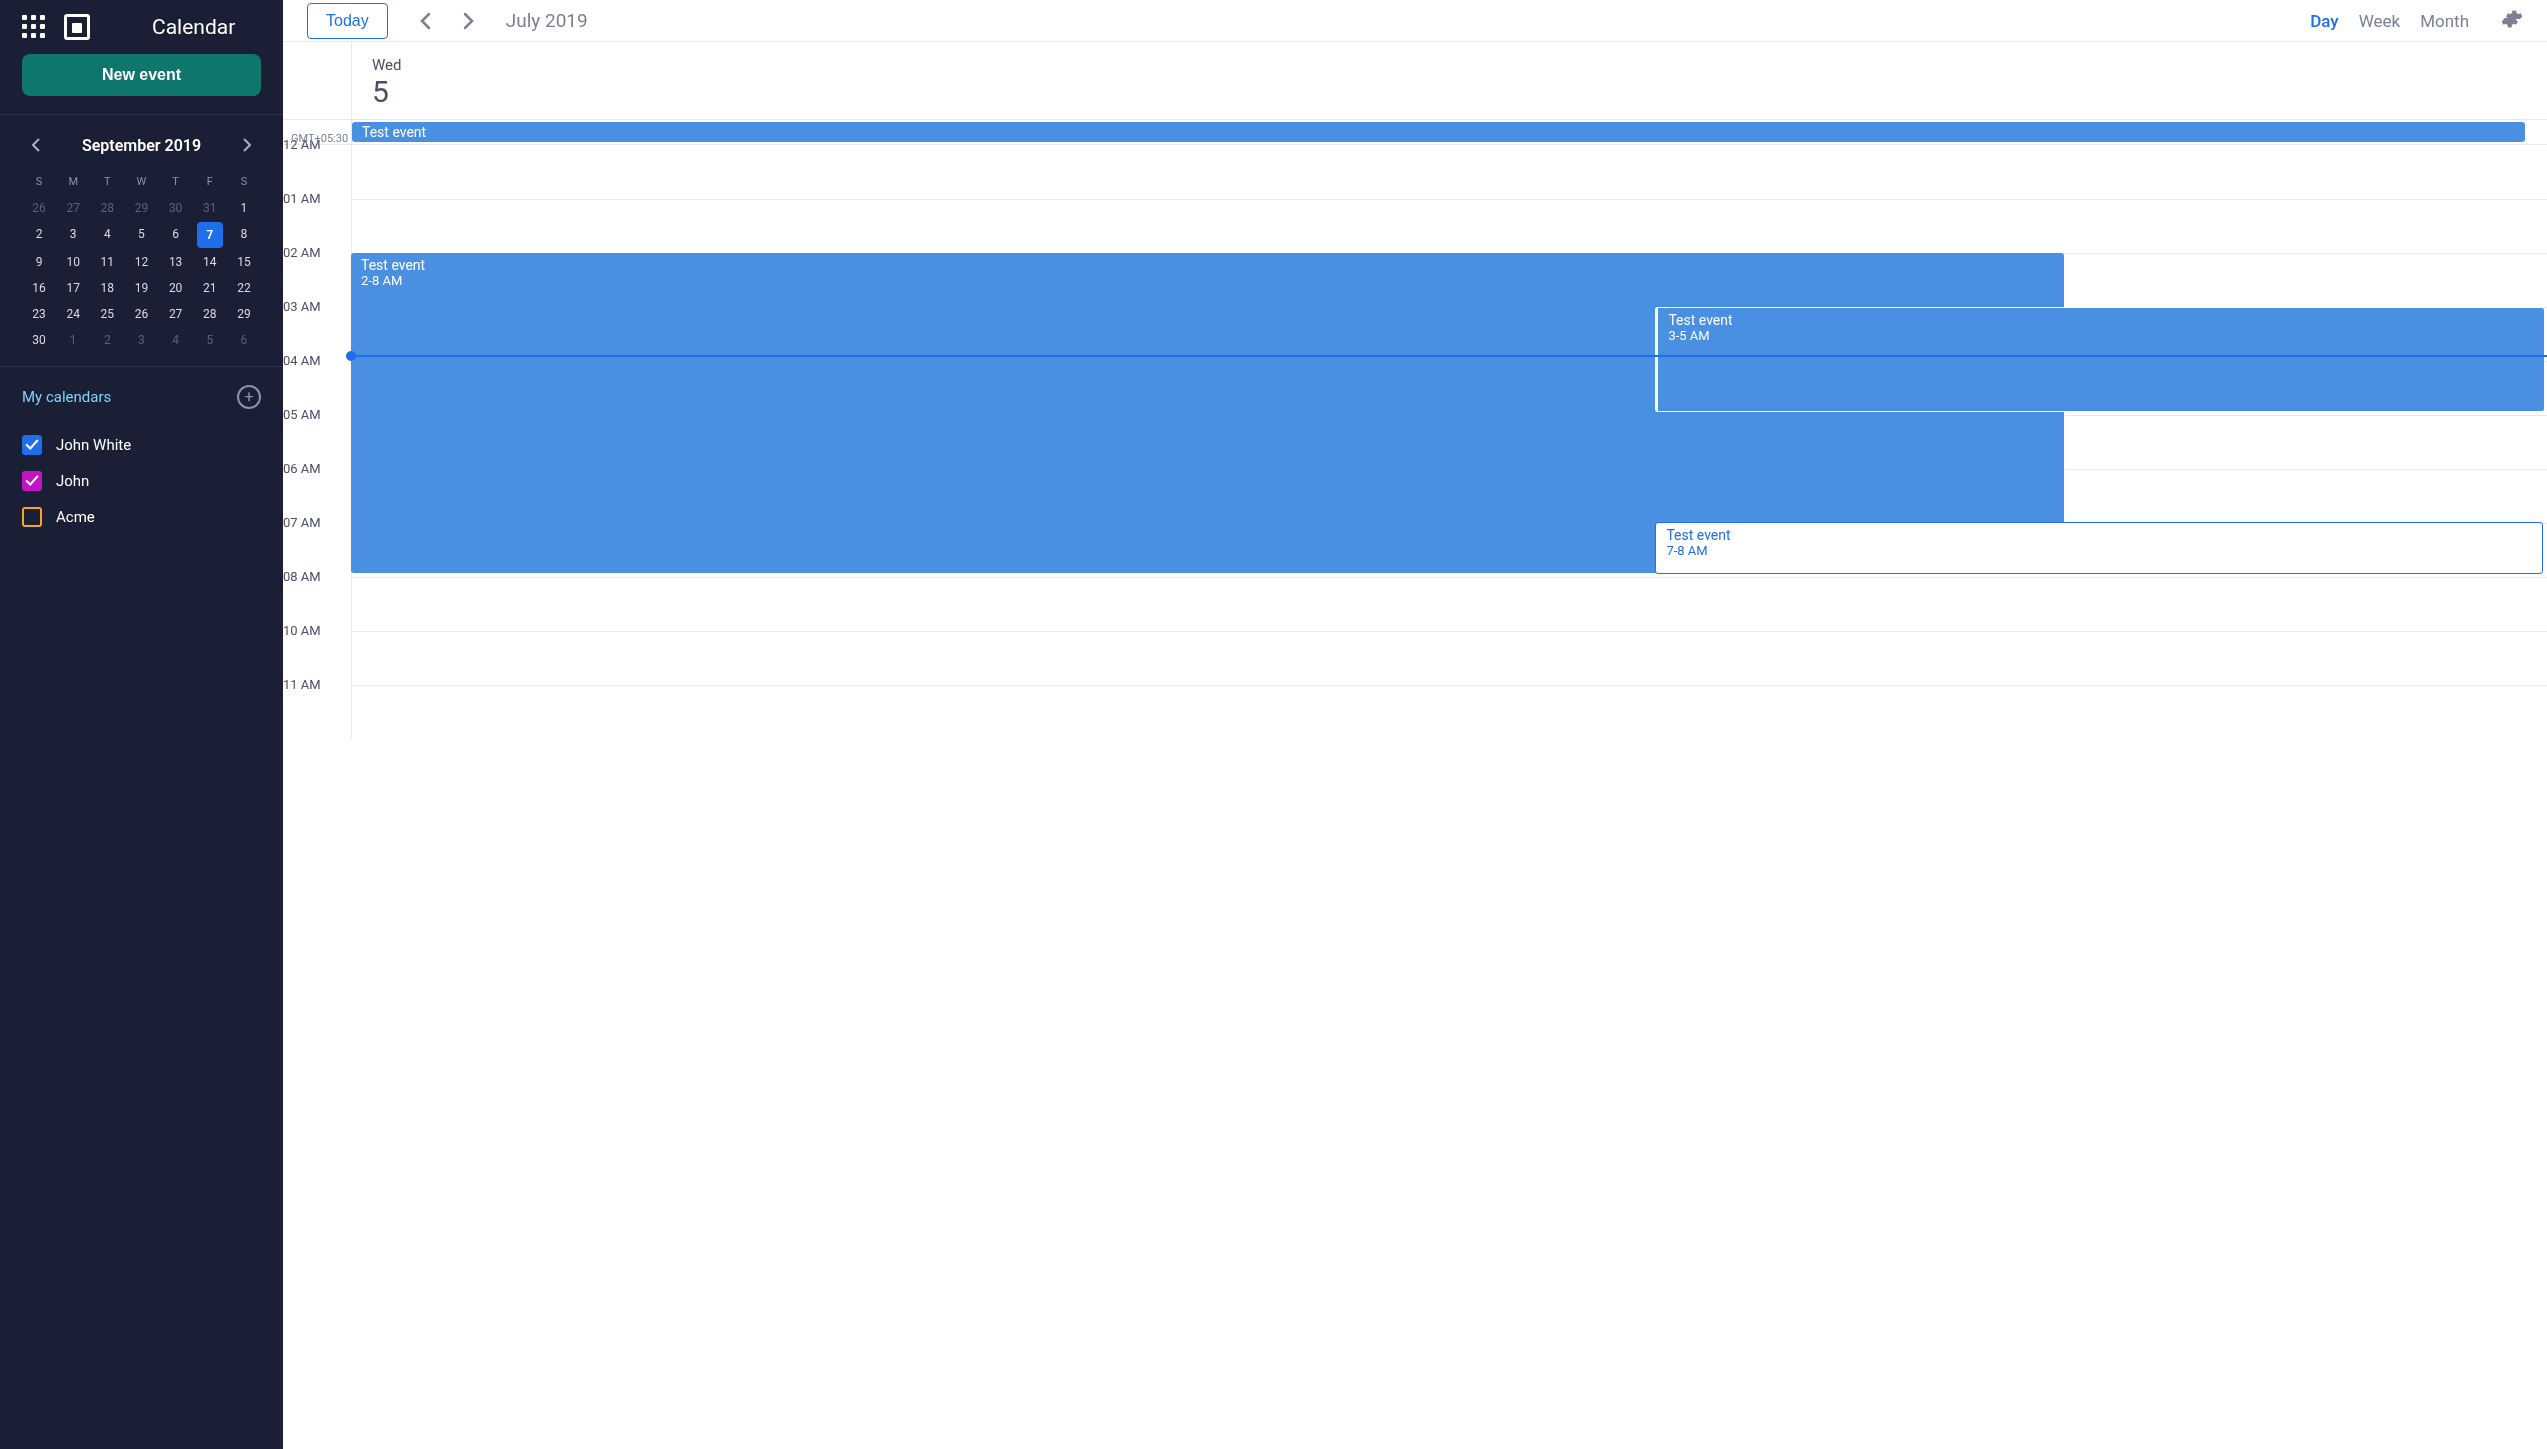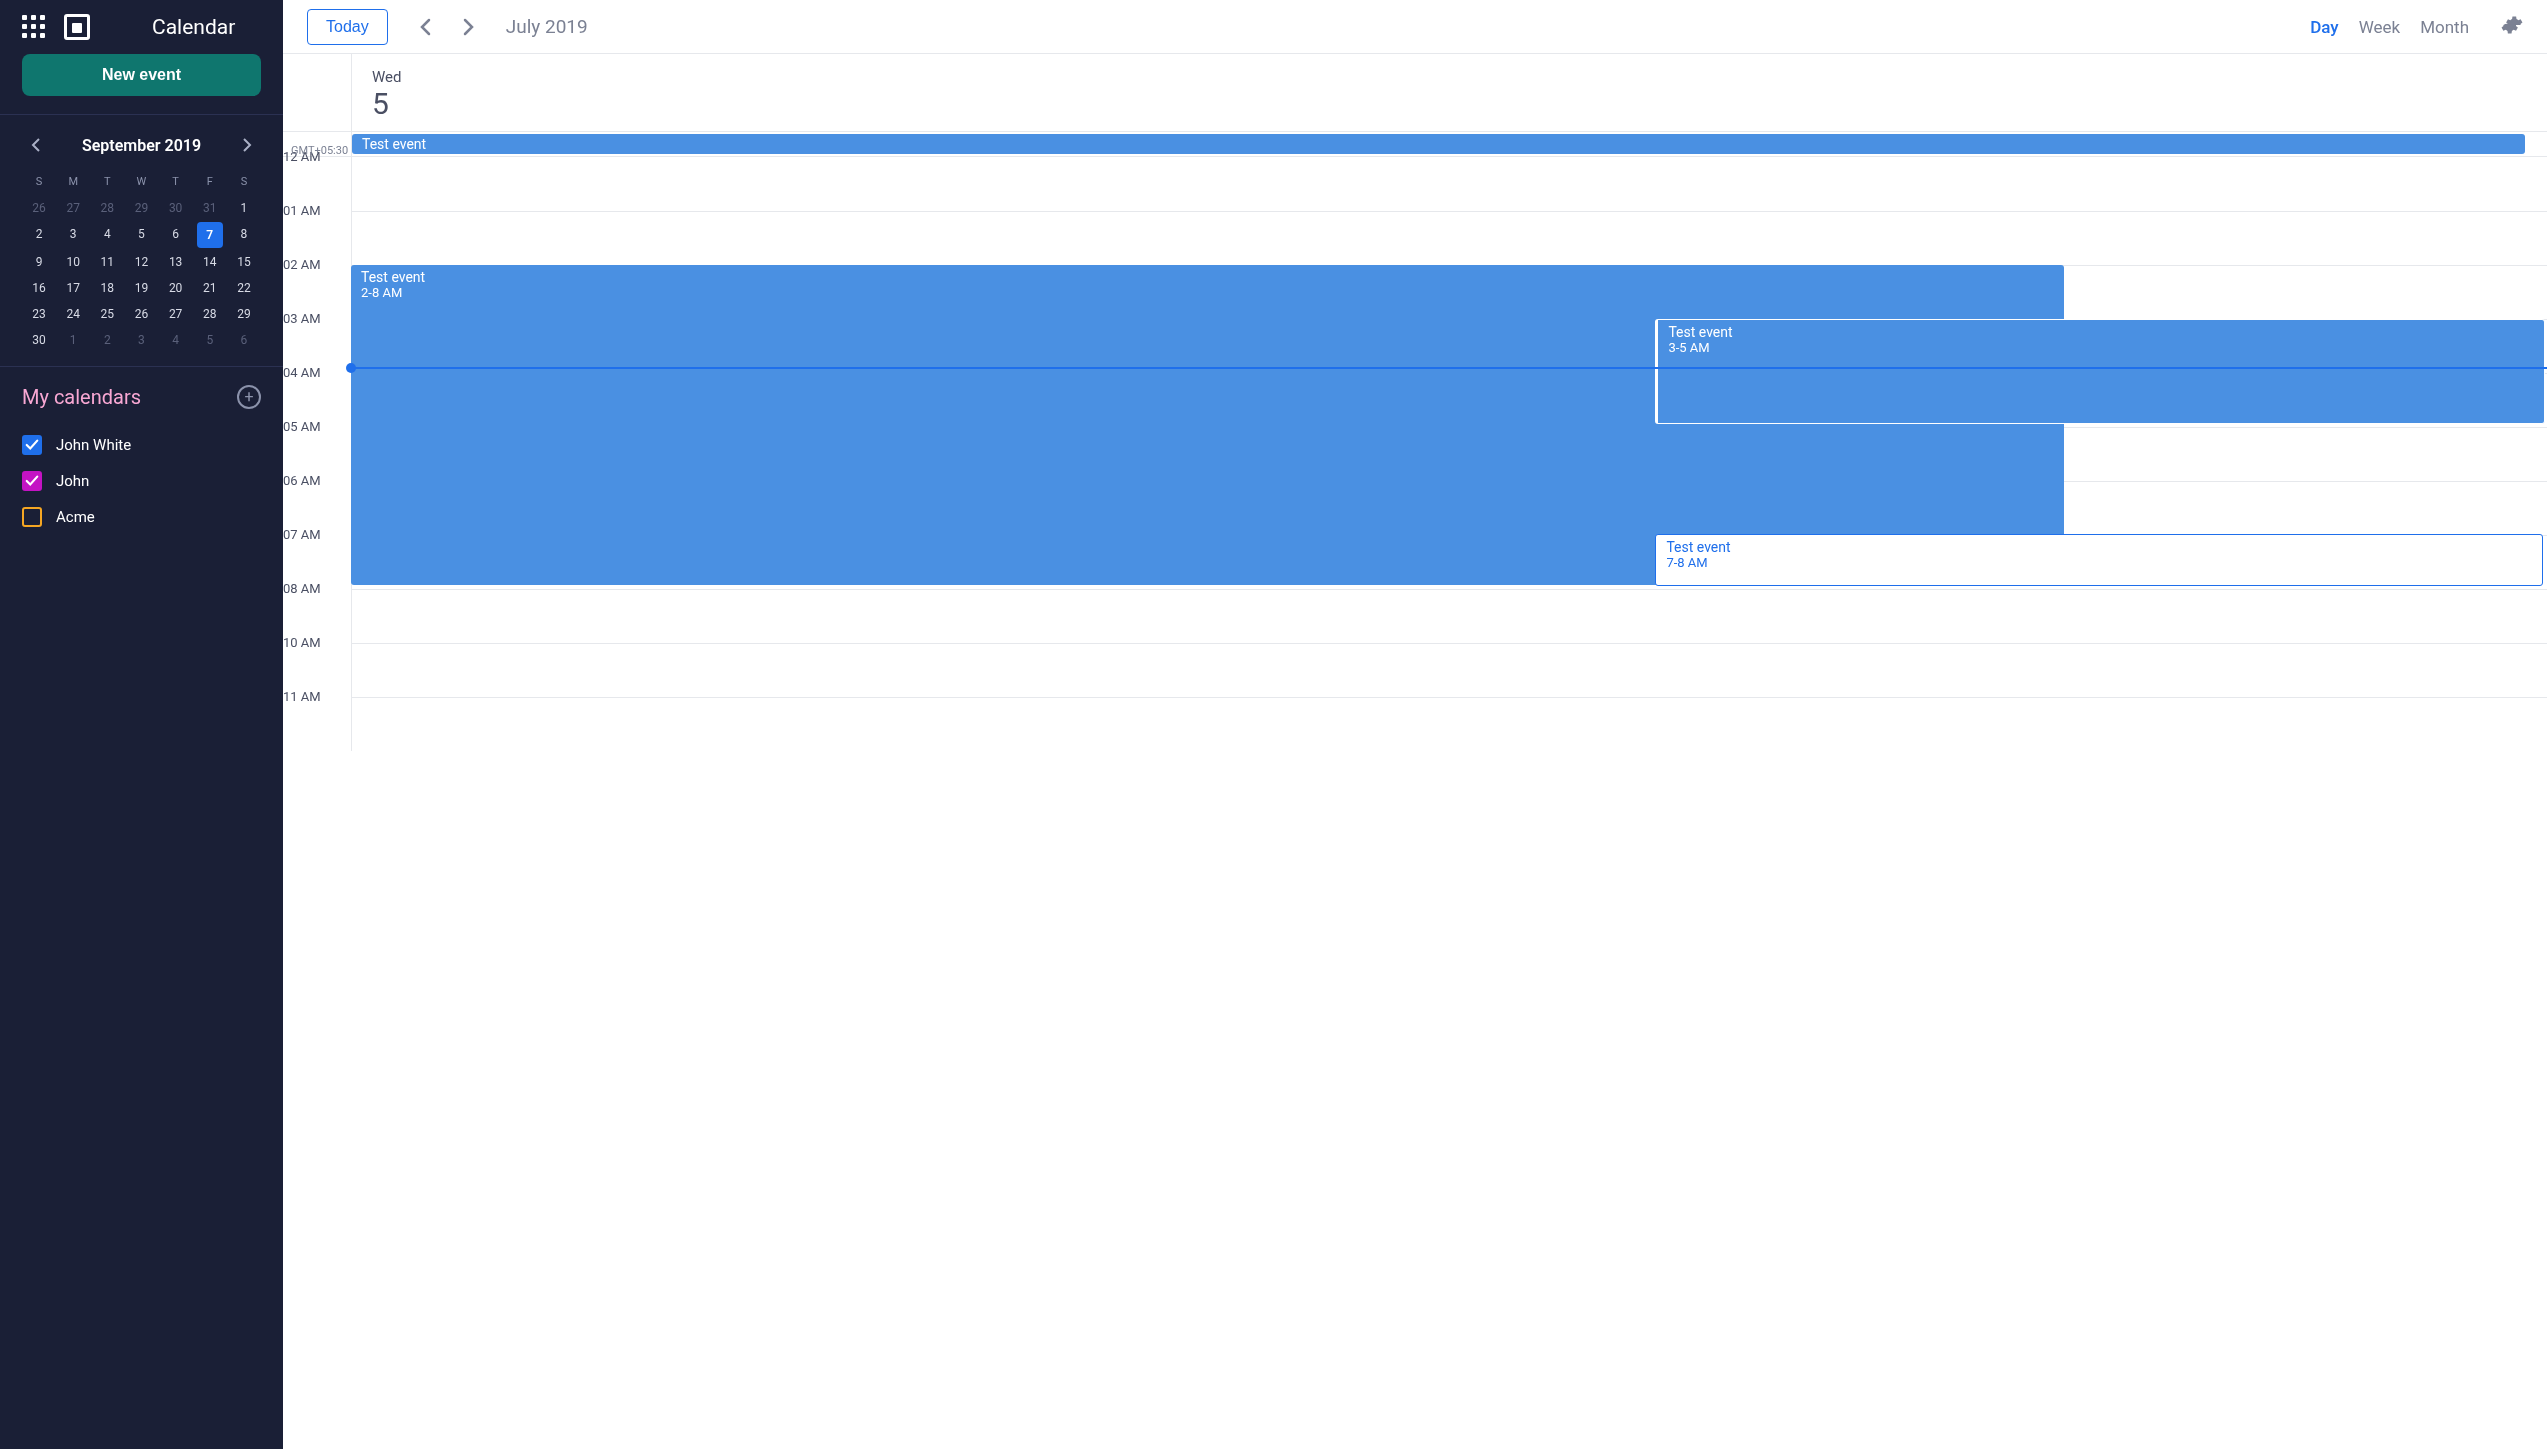--- a/index.html
+++ b/index.html
@@ -24,32 +24,32 @@
 .mini-nav { width:28px; height:28px; display:flex; align-items:center; justify-content:center; cursor:pointer; color:#aab0c6; }
 .mini-title { font-size:16px; font-weight:600; color:#fff; }
 .mini-grid { display:grid; grid-template-columns: repeat(7,1fr); gap:2px 0; text-align:center; }
 .mini-grid .dow { font-size:11px; color:#8b92ab; padding:6px 0; }
 .mini-grid .day { font-size:12px; color:#d8dbe6; padding:5px 0; cursor:pointer; border-radius:4px; }
 .mini-grid .day.muted { color:#5a607a; }
 .mini-grid .day.selected { background:#1f6feb; color:#fff; font-weight:600; width:26px; height:26px; margin:0 auto; display:flex; align-items:center; justify-content:center; }
 
 .mycals { padding: 18px 22px; }
 .mycals-head { display:flex; justify-content:space-between; align-items:center; margin-bottom:18px; }
-.mycals-title { color:#f9a8d4; font-size:20px; }
+.mycals-title { color:#7dd3fc; font-size:15px; }
 .add-circ { width:24px; height:24px; border:2px solid #8b92ab; border-radius:50%; display:flex; align-items:center; justify-content:center; color:#8b92ab; font-size:16px; line-height:1; cursor:pointer; }
 .cal-item { display:flex; align-items:center; gap:14px; padding:8px 0; cursor:pointer; font-size:15px; }
 .chk { width:20px; height:20px; border-radius:3px; display:flex; align-items:center; justify-content:center; color:#fff; font-size:13px; }
 .chk.blue { background:#1f6feb; }
 .chk.magenta { background:#c413c4; }
 .chk.outline { border:2px solid #f5a623; }
 .chk svg { width:14px; height:14px; }
 
 
 .main { flex:1; display:flex; flex-direction:column; height:100vh; }
-.topbar { display:flex; align-items:center; padding:10px 24px; border-bottom:1px solid #e6e8ec; height:54px; }
+.topbar { display:flex; align-items:center; padding:10px 24px; border-bottom:1px solid #e6e8ec; height:42px; }
 .today-btn { border:1px solid #1f6feb; color:#1f6feb; background:#fff; border-radius:4px; padding:8px 18px; font-size:16px; font-weight:500; cursor:pointer; }
 .nav-arrows { display:flex; align-items:center; gap:18px; margin:0 24px; }
 .nav-arrow { width:26px; height:26px; display:flex; align-items:center; justify-content:center; cursor:pointer; color:#7b8193; }
 .range-label { font-size:19px; color:#7b8193; }
 .spacer { flex:1; }
 .view-tabs { display:flex; gap:12px; }
 .view-tab { font-size:17px; color:#7b8193; cursor:pointer; padding:12px 4px; position:relative; }
 .view-tab.active { color:#1f6feb; font-weight:500; }
 .view-tab.active::after { content:""; position:absolute; left:-8px; right:-8px; bottom:-11px; height:3px; background:#1f6feb; }
 .gear { margin-left:28px; cursor:pointer; color:#7b8193; }

